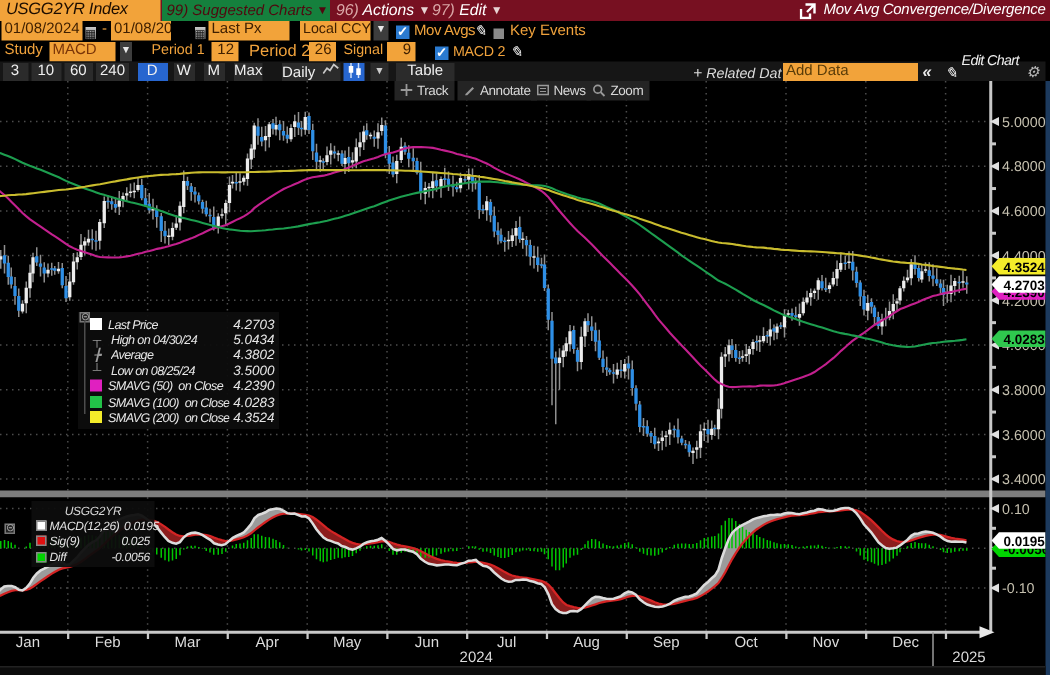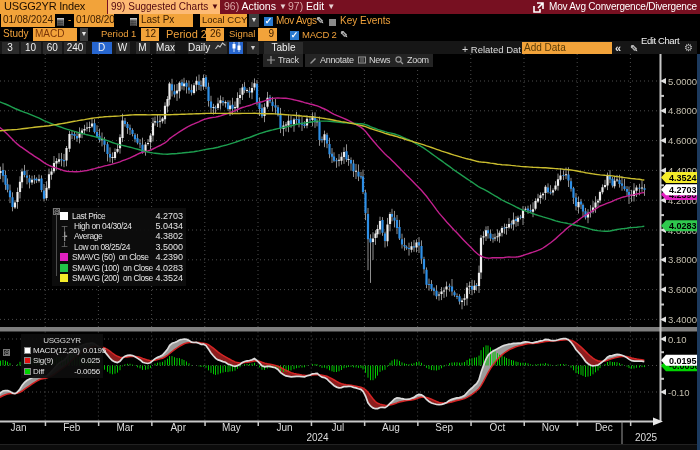--- a/index.html
+++ b/index.html
@@ -1,30 +1,30 @@
 <!DOCTYPE html>
 <html><head>
 <meta charset="utf-8">
 <style>
 * { margin:0; padding:0; box-sizing:border-box; }
 html,body { width:700px; height:450px; background:#000; overflow:hidden;
   font-family:"Liberation Sans", sans-serif; }
 #wrap { position:relative; width:700px; height:450px; background:#000; }
-.abs { position:absolute; }
+.abs { position:absolute;font-style:italic; }
 #chart { position:absolute; left:0; top:0; }
 .yl { font:9.5px "Liberation Sans",sans-serif; fill:#c4bfae; }
 .xl { font:10px "Liberation Sans",sans-serif; fill:#dcdcdc; }
 .tg { font:bold 9px "Liberation Sans",sans-serif; }
 
 
 #r1 { left:0; top:0; width:700px; height:13.5px; background:#771021; }
 #sec { left:0; top:0; width:107px; height:13.5px; background:#f2a33a; color:#1c0d00;
   font-size:11px; letter-spacing:-0.2px; padding-left:4px; line-height:13.5px; }
 .rbtn { position:absolute; top:0; height:13.5px; line-height:13px; font-size:11px; white-space:nowrap; }
-#sugg { left:108px; width:112px; background:#fdba74; color:#51070f; padding-left:3px; font-size:10px; }
+#sugg { left:108px; width:112px; background:#15803d; color:#51070f; padding-left:3px; font-size:10px; }
 #sugg .car { color:#51070f; }
 .num { color:#daa7a7; }
 .car { font-size:8px; vertical-align:1px; color:#e8d3d3; }
 #act { left:224px; color:#fff; font-size:10.5px; }
 #edit1 { left:288px; color:#fff; font-size:10.5px; }
 #ttl { left:549px; top:0; color:#fff; font-size:10px; letter-spacing:-0.2px; line-height:13.5px; white-space:nowrap; }
 #popicon { left:533px; top:1.5px; position:absolute; }
 
 
 .obox { position:absolute; background:#f2a33a; color:#402000; font-size:10px;

